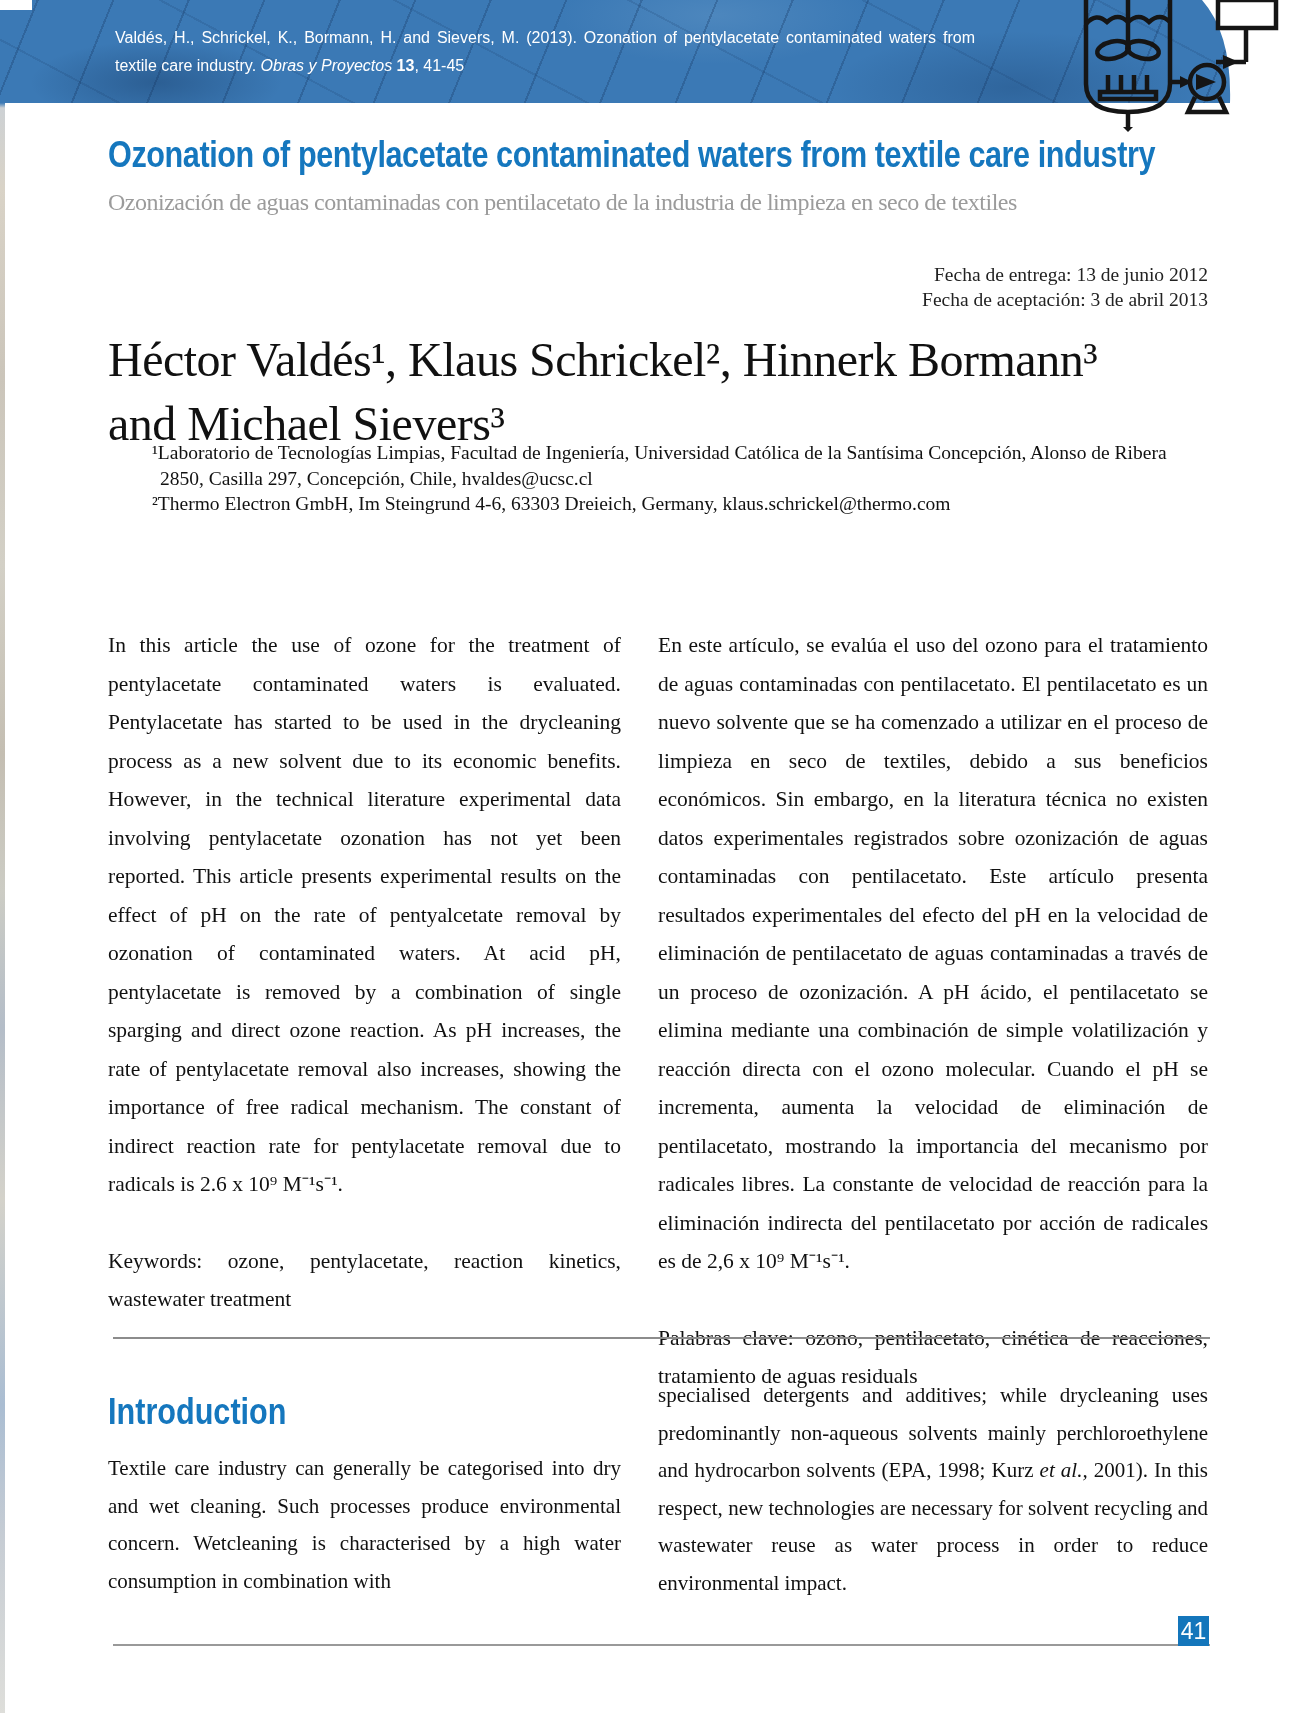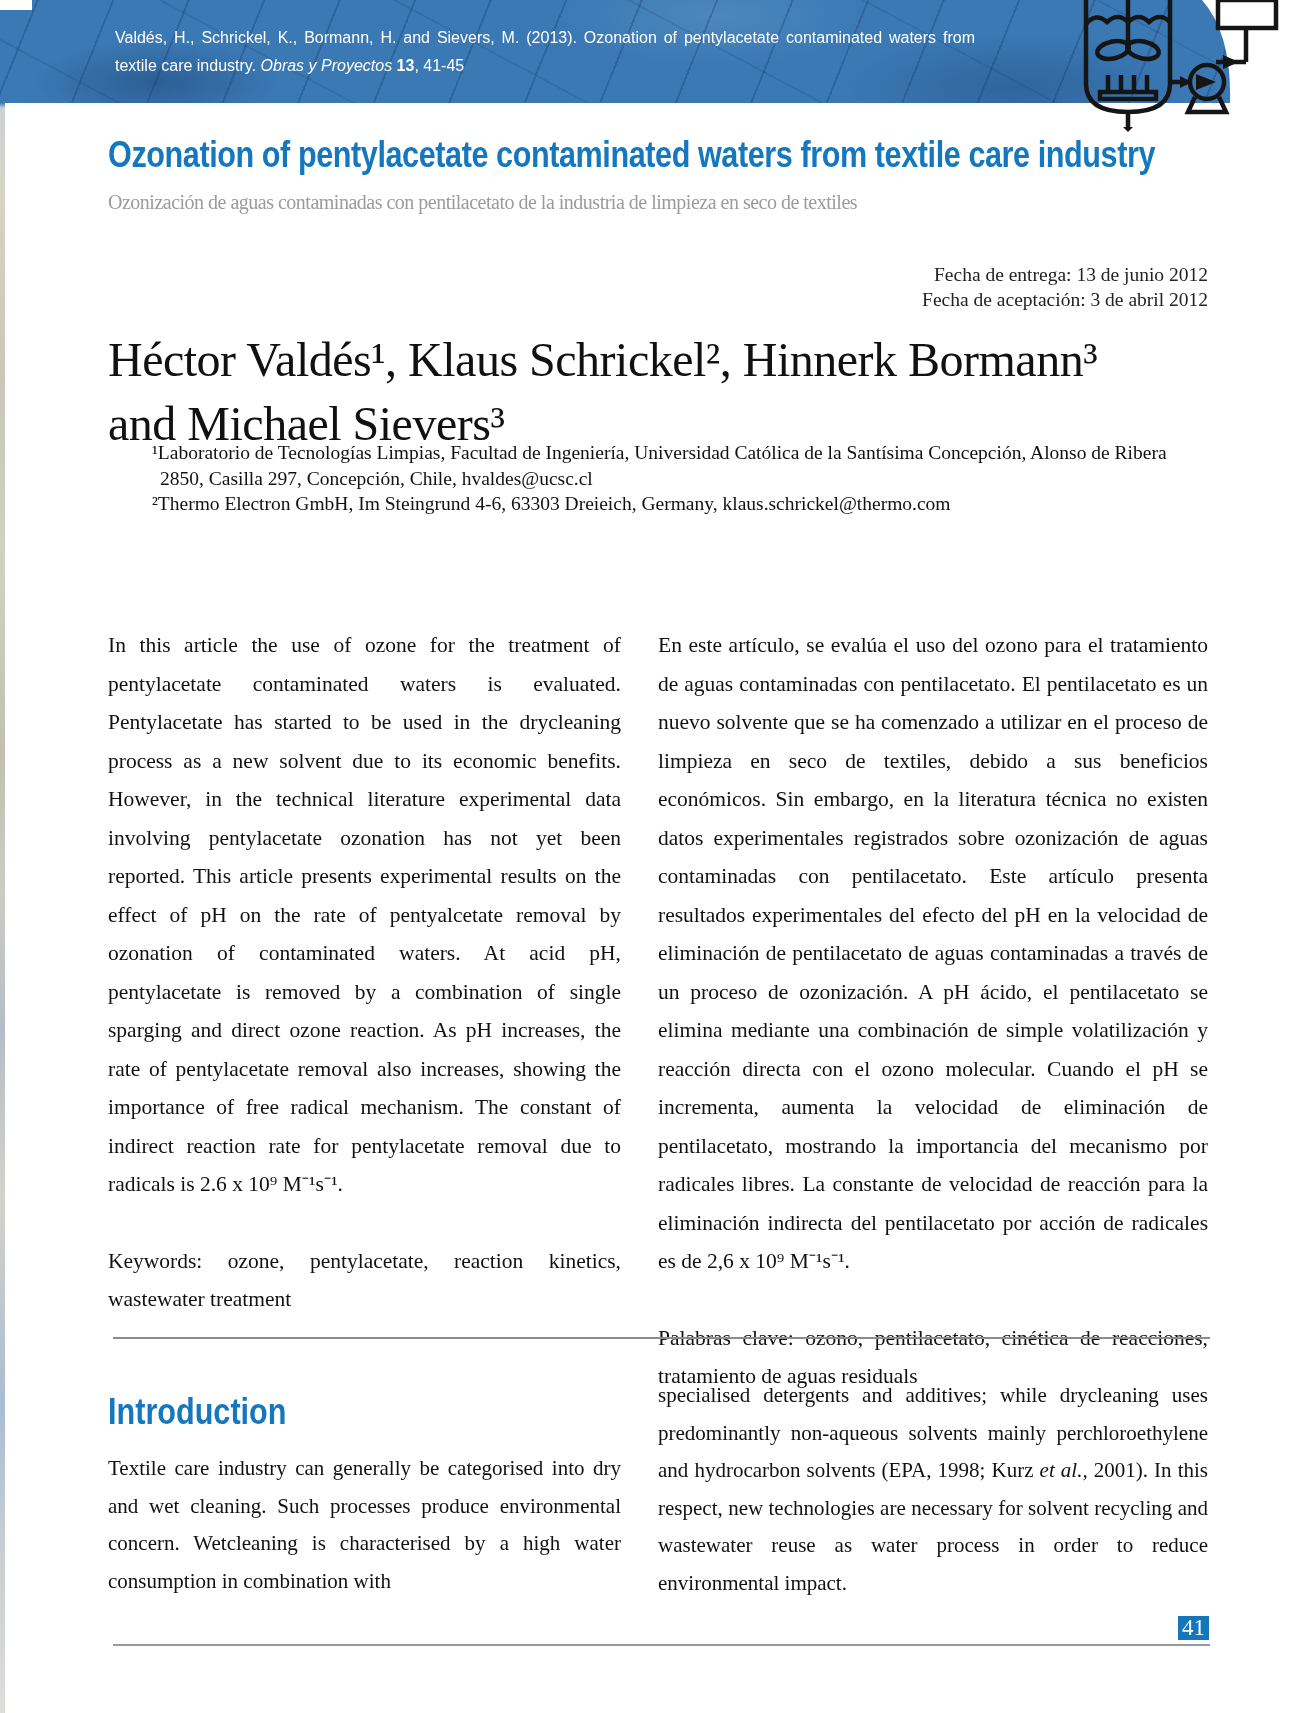--- a/index.html
+++ b/index.html
@@ -37,21 +37,21 @@
   
   .content{position:absolute; left:108px; top:0; width:1100px; height:1713px;}
   .title{
     position:absolute; left:0; top:134px; width:1250px;
     font-family:"Liberation Sans", sans-serif; font-weight:bold;
     font-size:36px; color:#1577be; white-space:nowrap;
     transform:scaleX(0.85); transform-origin:left top; letter-spacing:-0.5px;
   }
   .subtitle{
     position:absolute; left:0; top:184px; width:1105px;
-    font-size:20px; line-height:37px; color:#9b9b9b; letter-spacing:-0.5px;
+    font-size:24px; line-height:37px; color:#9b9b9b; letter-spacing:-0.5px;
   }
   .dates{
     position:absolute; right:0; top:262px; width:500px;
     font-size:19.5px; line-height:25px; text-align:right; color:#222;
   }
   .authors{
     position:absolute; left:0; top:328px; width:1030px;
     font-size:48px; line-height:64px; color:#111; letter-spacing:-0.5px;
   }
   .affiliations{
@@ -76,22 +76,22 @@
   .intro-heading{
     font-family:"Liberation Sans", sans-serif; font-weight:bold;
     font-size:36px; color:#1577be; white-space:nowrap;
     transform:scaleX(0.85); transform-origin:left top;
     margin:2px 0 16px 0; line-height:44px;
   }
   .footer-rule{
     position:absolute; left:5px; top:1644px; width:1097px; height:2px; background:#999;
   }
   .page-badge{
-    position:absolute; left:1070px; top:1616px; width:31px; height:24px;
-    background:#1476bb; color:#ffffff; font-family:Liberation Serif, serif;
+    position:absolute; left:1070px; top:1616px; width:31px; height:30px;
+    background:#1476bb; color:#ffffff; font-family:Liberation Sans, sans-serif;
     font-size:23px; display:flex; align-items:center; justify-content:center;
   }
 </style>
 </head>
 <body>
 
 <div class="page">
 
   <div class="edge-strip"></div>
 
@@ -139,21 +139,21 @@
   </div>
 
   <div class="content">
 
     <div class="title">Ozonation of pentylacetate contaminated waters from textile care industry</div>
 
     <div class="subtitle">Ozonización de aguas contaminadas con pentilacetato de la industria de limpieza en seco de textiles</div>
 
     <div class="dates">
       <div>Fecha de entrega: 13 de junio 2012</div>
-      <div>Fecha de aceptación: 3 de abril 2012</div>
+      <div>Fecha de aceptación: 3 de abril 2013</div>
     </div>
 
     <div class="authors">Héctor Valdés¹, Klaus Schrickel², Hinnerk Bormann³ and Michael Sievers³</div>
 
     <div class="affiliations">
       <div class="aff">¹Laboratorio de Tecnologías Limpias, Facultad de Ingeniería, Universidad Católica de la Santísima Concepción, Alonso de Ribera 2850, Casilla 297, Concepción, Chile, hvaldes@ucsc.cl</div>
       <div class="aff">²Thermo Electron GmbH, Im Steingrund 4-6, 63303 Dreieich, Germany, klaus.schrickel@thermo.com</div>
     </div>
 
     <div class="abstract-row">

